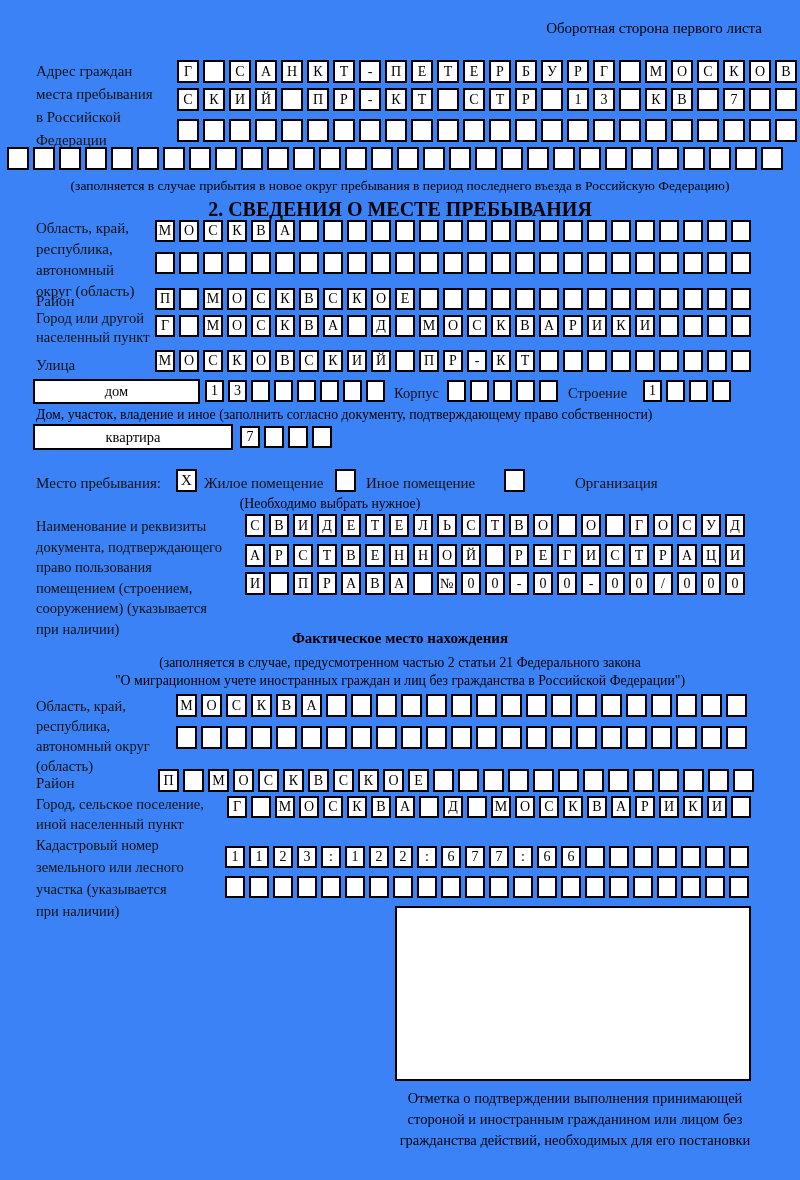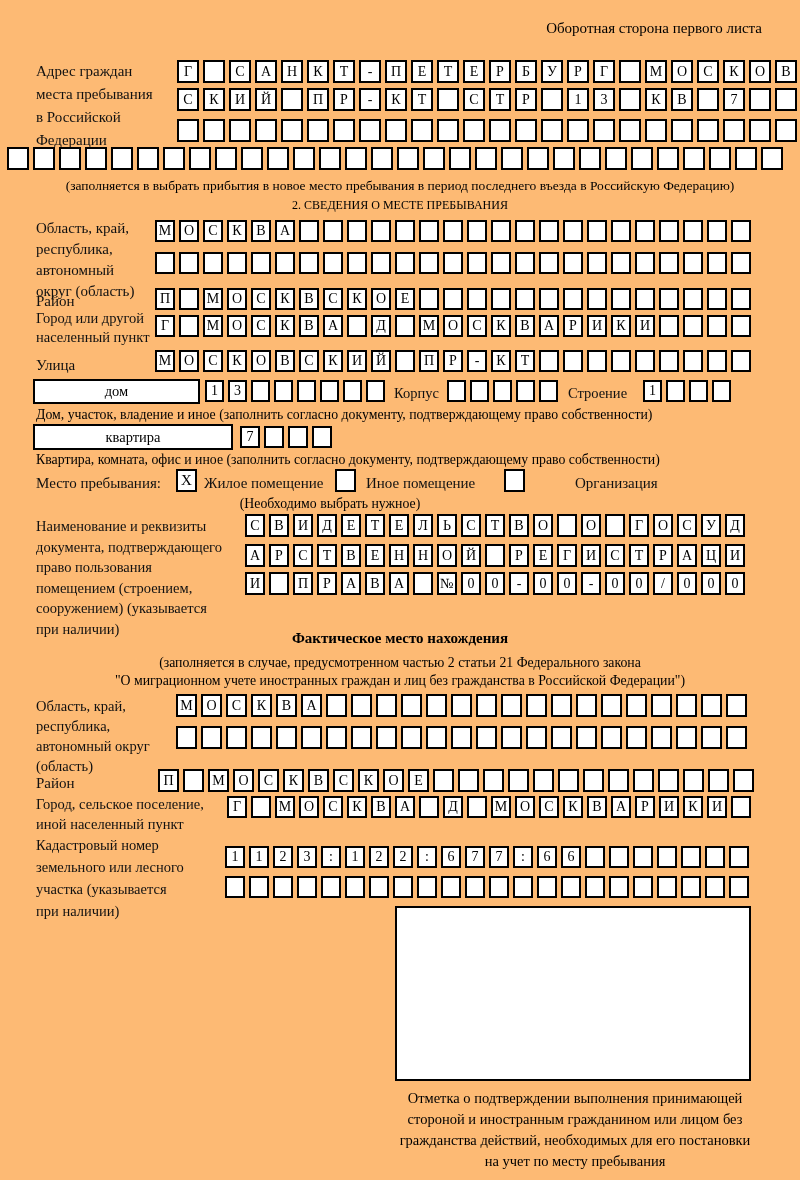--- a/index.html
+++ b/index.html
@@ -1,20 +1,20 @@
 <!DOCTYPE html>
 <html><head>
 <meta charset="utf-8">
 <style>
   html,body{margin:0;padding:0;}
   body{
     width:800px;height:1180px;background:#ffffff;
     font-family:"Liberation Serif","DejaVu Serif",serif;color:#000;
   }
-  .page{position:relative;width:800px;height:1180px;background:#fdba74;overflow:hidden;}
+  .page{position:relative;width:800px;height:1180px;background:#3b82f6;overflow:hidden;}
   .abs{position:absolute;}
   .lbl{position:absolute;font-size:14.5px;line-height:22px;color:#111;}
   .cellrow{position:absolute;display:flex;}
   .cell{
     box-sizing:border-box;border:2px solid #000;background:#fff;
     display:flex;align-items:center;justify-content:center;
     font-size:14px;font-weight:400;color:#000;
   }
   
   .ca{gap:4px;}  .ca .cell{width:22px;height:23px;}
@@ -23,21 +23,21 @@
   .cc{gap:4px;}  .cc .cell{width:21px;height:23px;}
   .cd{gap:4px;}  .cd .cell{width:20px;height:23px;}
 
   #headerNote{top:20px;right:38px;font-size:15px;}
   #prevLabel{left:36px;top:60px;font-size:15px;line-height:23px;}
   #rowA1{left:177px;top:60px;}
   #rowA2{left:177px;top:88px;}
   #rowA3{left:177px;top:119px;}
   #rowA4{left:7px;top:147px;}
   #noteA{top:178px;left:0;width:800px;text-align:center;font-size:13.5px;}
-  #sec2Title{top:198px;left:0;width:800px;text-align:center;font-size:12px;font-weight:normal;}
+  #sec2Title{top:198px;left:0;width:800px;text-align:center;font-size:20px;font-weight:bold;}
 
   #regionLabel{left:36px;top:218px;line-height:21px;font-size:15px;}
   #regionR1{left:155px;top:220px;}
   #regionR2{left:155px;top:252px;}
   #districtLabel{left:36px;top:290px;font-size:15px;}
   #districtRow{left:155px;top:288px;}
   #cityLabel{left:36px;top:309px;line-height:19px;}
   #cityRow{left:155px;top:315px;}
   #streetLabel{left:36px;top:354px;font-size:15px;}
   #streetRow{left:155px;top:350px;}
@@ -206,21 +206,21 @@
       <span class="cell"></span>
       <span class="cell"></span>
       <span class="cell"></span>
       <span class="cell"></span>
       <span class="cell"></span>
       <span class="cell"></span>
       <span class="cell"></span>
       <span class="cell"></span>
       <span class="cell"></span>
     </div>
-  <div class="abs" id="noteA">(заполняется в выбрать прибытия в новое место пребывания в период последнего въезда в Российскую Федерацию)</div>
+  <div class="abs" id="noteA">(заполняется в случае прибытия в новое округ пребывания в период последнего въезда в Российскую Федерацию)</div>
 
   <div class="abs" id="sec2Title">2. СВЕДЕНИЯ О МЕСТЕ ПРЕБЫВАНИЯ</div>
 
   <div class="lbl" id="regionLabel">
     <div>Область, край,</div>
     <div>республика,</div>
     <div>автономный</div>
     <div>округ (область)</div>
   </div>
   <div class="cellrow cb" id="regionR1">
@@ -400,21 +400,20 @@
 
   <div class="bigbox" id="aptBox">
     <span>квартира</span>
   </div>
   <div class="cellrow cb" id="aptCells">
       <span class="cell">7</span>
       <span class="cell"></span>
       <span class="cell"></span>
       <span class="cell"></span>
     </div>
-  <div class="abs" id="aptCaption">Квартира, комната, офис и иное (заполнить согласно документу, подтверждающему право собственности)</div>
 
   <div class="lbl" id="stayLabel">Место пребывания:</div>
   <div class="cbox" id="stayBox1">X</div>
   <div class="lbl" id="stayOpt1">Жилое помещение</div>
   <div class="cbox" id="stayBox2"></div>
   <div class="lbl" id="stayOpt2">Иное помещение</div>
   <div class="cbox" id="stayBox3"></div>
   <div class="lbl" id="stayOpt3">Организация</div>
   <div class="abs" id="chooseNote">(Необходимо выбрать нужное)</div>
 
@@ -667,16 +666,15 @@
       <span class="cell"></span>
       <span class="cell"></span>
       <span class="cell"></span>
     </div>
 
   <div id="stampBox"></div>
   <div class="abs" id="stampCaption">
     <div>Отметка о подтверждении выполнения принимающей</div>
     <div>стороной и иностранным гражданином или лицом без</div>
     <div>гражданства действий, необходимых для его постановки</div>
-    <div>на учет по месту пребывания</div>
   </div>
 
 </div>
 
 </body></html>

